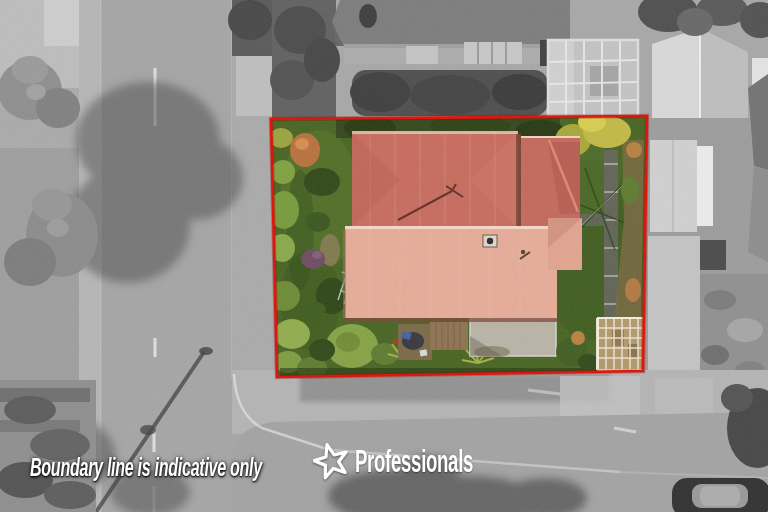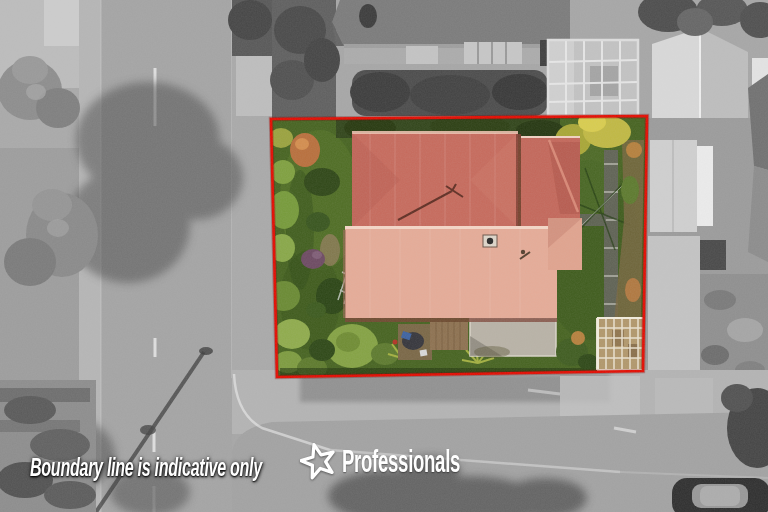--- a/index.html
+++ b/index.html
@@ -9,21 +9,21 @@
   }
   .stage svg.scene{position:absolute;inset:0;display:block;}
   .disclaimer{
     position:absolute;left:30px;top:452px;
     color:var(--text-white,#fff);font-style:italic;font-weight:700;
     font-size:26px;letter-spacing:-.5px;white-space:nowrap;
     transform:scaleX(.62);transform-origin:left center;
     text-shadow:0 1px 2px rgba(0,0,0,.9),1px 1px 4px rgba(0,0,0,.7),0 0 6px rgba(0,0,0,.55);
   }
   .brand{
-    position:absolute;left:300px;top:443px;display:flex;align-items:center;gap:5px;
+    position:absolute;left:313px;top:443px;display:flex;align-items:center;gap:5px;
     color:var(--text-white,#fff);
   }
   .brand-star{width:37px;height:37px;flex:0 0 auto;
     filter:drop-shadow(0 1px 1px rgba(0,0,0,.45));}
   .brand-text{
     font-size:31px;font-weight:700;letter-spacing:-.5px;white-space:nowrap;
     transform:scaleX(.60);transform-origin:left center;line-height:1;
     text-shadow:0 1px 2px rgba(0,0,0,.45);
   }
 </style>

